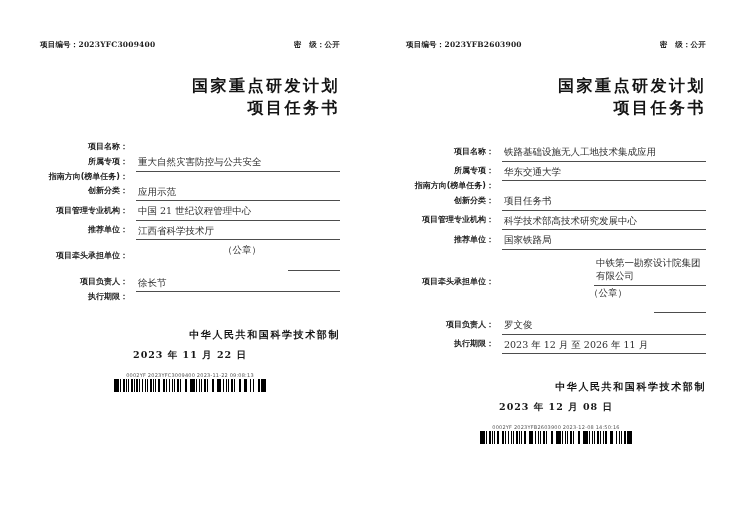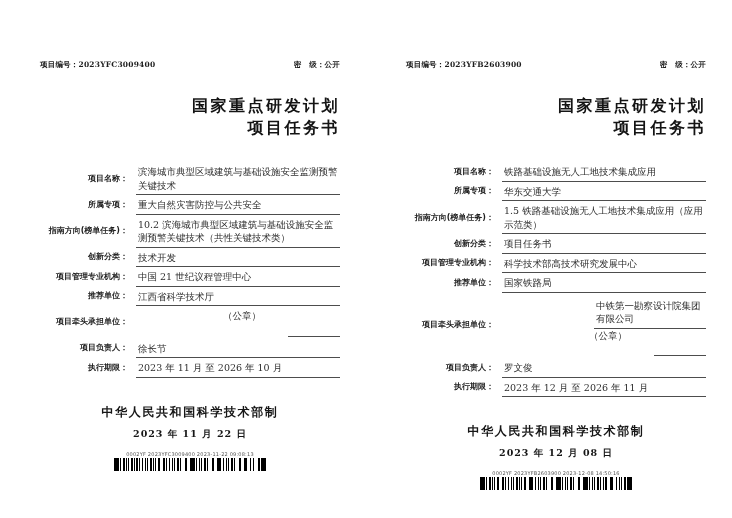--- a/index.html
+++ b/index.html
@@ -5,41 +5,41 @@
   html,body{margin:0;padding:0;}
   body{font-family:"DejaVu Sans","Liberation Sans",sans-serif;background:#ffffff;}
   .canvas{position:relative;width:732px;height:518px;background:#ffffff;overflow:hidden;}
   .page{position:absolute;top:0;width:366px;height:518px;background:#ffffff;}
   .page.left{left:0;}
   .page.right{left:366px;}
   .inner{margin:40px 0 0 40px;width:300px;color:#242424;}
 
   .doc-head{display:flex;justify-content:space-between;align-items:baseline;
     font-size:7.5px;font-weight:bold;color:#1d1d1d;letter-spacing:.2px;}
-  .doc-head .grp{white-space:nowrap;margin-top:20px;}
+  .doc-head .grp{white-space:nowrap;}
   .doc-head .num{font-family:"DejaVu Serif","Liberation Serif",serif;}
 
   .title-block{margin-top:25px;text-align:center;color:#141414;}
   .title-line{font-size:16px;font-weight:bold;letter-spacing:2.5px;line-height:22px;text-align:right;}
 
   .fields{margin-top:23px;}
   .field-row{display:flex;align-items:stretch;}
   .flabel{width:96px;box-sizing:border-box;padding-right:8px;text-align:right;
     font-weight:bold;font-size:8px;color:#1f1f1f;display:flex;align-items:center;
     justify-content:flex-end;line-height:10px;}
   .fvalue{flex:1;border-bottom:1px solid #4d4d4d;padding:3px 0 2px 2px;
     font-family:"DejaVu Serif","Liberation Serif",serif;font-size:9.5px;color:#2e2e2e;
     line-height:13.5px;min-height:13px;display:flex;flex-direction:column;justify-content:flex-end;}
   .fvalue.seal-row{border-bottom:none;flex-direction:column;align-items:flex-end;padding-left:0;}
   .seal-value{width:112px;border-bottom:1px solid #4d4d4d;padding:3px 0 2px 2px;box-sizing:border-box;}
   .seal-label{align-self:center;padding:0 6px 1px 14px;white-space:nowrap;}
   .seal-tail{margin-left:auto;width:52px;border-bottom:1px solid #4d4d4d;height:12px;}
 
   .footer{margin-top:26px;text-align:center;color:#161616;}
-  .issuer{font-size:12px;font-weight:bold;letter-spacing:1.6px;}
+  .issuer{font-size:10px;font-weight:bold;letter-spacing:1.6px;text-align:right;}
   .issue-date{margin-top:7px;font-size:9.5px;font-weight:bold;letter-spacing:1px;
     font-family:"DejaVu Serif","Liberation Serif",serif;text-align:center;}
   .barcode-wrap{margin:10px auto 0;width:152px;}
   .barcode-caption{font-size:5px;line-height:6px;color:#555;letter-spacing:.2px;
     text-align:center;white-space:nowrap;overflow:hidden;}
   .barcode-bars{margin-top:1px;height:13px;border-left:4px solid #000;border-right:4px solid #000;
     background:repeating-linear-gradient(90deg,
       #000 0 1.5px,#fff 1.5px 2.5px,#000 2.5px 3px,#fff 3px 5px,
       #000 5px 7px,#fff 7px 8px,#000 8px 9px,#fff 9px 10.5px,
       #000 10.5px 11.5px,#fff 11.5px 13.5px);}
@@ -61,40 +61,34 @@
       </div>
 
       <div class="title-block">
         <div class="title-line">国家重点研发计划</div>
         <div class="title-line">项目任务书</div>
       </div>
 
       <div class="fields">
         <div class="field-row">
           <div class="flabel">项目名称：</div>
-          <div class="fvalue">
-              <span>滨海城市典型区域建筑与基础设施安全监测预警关键技术</span>
-            </div>
         </div>
         <div class="field-row">
           <div class="flabel">所属专项：</div>
           <div class="fvalue">
               <span>重大自然灾害防控与公共安全</span>
             </div>
         </div>
         <div class="field-row">
           <div class="flabel">指南方向(榜单任务)：</div>
-          <div class="fvalue">
-              <span>10.2 滨海城市典型区域建筑与基础设施安全监测预警关键技术（共性关键技术类）</span>
-            </div>
         </div>
         <div class="field-row">
           <div class="flabel">创新分类：</div>
           <div class="fvalue">
-              <span>技术开发</span>
+              <span>应用示范</span>
             </div>
         </div>
         <div class="field-row">
           <div class="flabel">项目管理专业机构：</div>
           <div class="fvalue">
               <span>中国 21 世纪议程管理中心</span>
             </div>
         </div>
         <div class="field-row">
           <div class="flabel">推荐单位：</div>
@@ -110,23 +104,20 @@
           </div>
         </div>
         <div class="field-row">
           <div class="flabel">项目负责人：</div>
           <div class="fvalue">
               <span>徐长节</span>
             </div>
         </div>
         <div class="field-row">
           <div class="flabel">执行期限：</div>
-          <div class="fvalue">
-              <span>2023 年 11 月 至 2026 年 10 月</span>
-            </div>
         </div>
       </div>
 
       <div class="footer">
         <div class="issuer">中华人民共和国科学技术部制</div>
         <div class="issue-date">2023 年 11 月 22 日</div>
         <div class="barcode-wrap">
           <div class="barcode-caption">0002YF 2023YFC3009400 2023-11-22 09:08:13</div>
           <div class="barcode-bars"></div>
         </div>
@@ -158,23 +149,20 @@
             </div>
         </div>
         <div class="field-row">
           <div class="flabel">所属专项：</div>
           <div class="fvalue">
               <span>华东交通大学</span>
             </div>
         </div>
         <div class="field-row">
           <div class="flabel">指南方向(榜单任务)：</div>
-          <div class="fvalue">
-              <span>1.5 铁路基础设施无人工地技术集成应用（应用示范类）</span>
-            </div>
         </div>
         <div class="field-row">
           <div class="flabel">创新分类：</div>
           <div class="fvalue">
               <span>项目任务书</span>
             </div>
         </div>
         <div class="field-row">
           <div class="flabel">项目管理专业机构：</div>
           <div class="fvalue">

